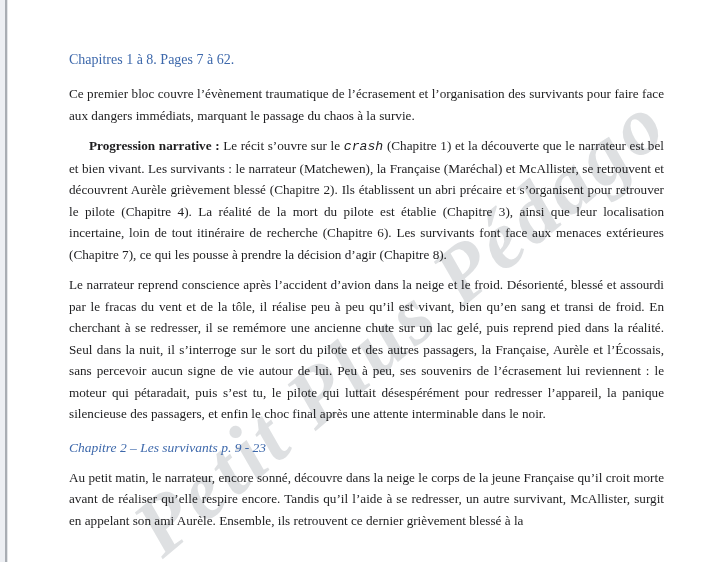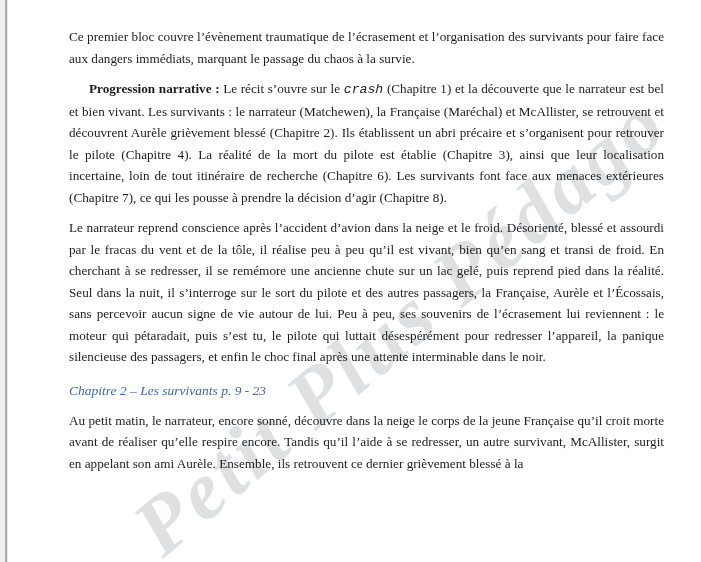--- a/index.html
+++ b/index.html
@@ -99,20 +99,21 @@
 
 <div class="viewport">
   <div class="gutter"></div>
   <div class="page-edge"></div>
 
   <div class="watermark">Petit Plus Pédago</div>
 
   <div class="content">
 
 
+    <h2 class="doc-subtitle">Chapitres 1 à 8. Pages 7 à 62.</h2>
 
     <p class="body-par first-par">Ce premier bloc couvre l’évènement traumatique de l’écrasement et l’organisation des survivants pour faire face aux dangers immédiats, marquant le passage du chaos à la survie.</p>
 
     <p class="body-par"><span class="bold-run">Progression narrative :</span><span> Le récit s’ouvre sur le </span><span class="italic-run">crash</span><span> (Chapitre 1) et la découverte que le narrateur est bel et bien vivant. Les survivants : le narrateur (Matchewen), la Française (Maréchal) et McAllister, se retrouvent et découvrent Aurèle grièvement blessé (Chapitre 2). Ils établissent un abri précaire et s’organisent pour retrouver le pilote (Chapitre 4). La réalité de la mort du pilote est établie (Chapitre 3), ainsi que leur localisation incertaine, loin de tout itinéraire de recherche (Chapitre 6). Les survivants font face aux menaces extérieures (Chapitre 7), ce qui les pousse à prendre la décision d’agir (Chapitre 8).</span></p>
 
 
     <p class="body-par">Le narrateur reprend conscience après l’accident d’avion dans la neige et le froid. Désorienté, blessé et assourdi par le fracas du vent et de la tôle, il réalise peu à peu qu’il est vivant, bien qu’en sang et transi de froid. En cherchant à se redresser, il se remémore une ancienne chute sur un lac gelé, puis reprend pied dans la réalité. Seul dans la nuit, il s’interroge sur le sort du pilote et des autres passagers, la Française, Aurèle et l’Écossais, sans percevoir aucun signe de vie autour de lui. Peu à peu, ses souvenirs de l’écrasement lui reviennent : le moteur qui pétaradait, puis s’est tu, le pilote qui luttait désespérément pour redresser l’appareil, la panique silencieuse des passagers, et enfin le choc final après une attente interminable dans le noir.</p>
 
     <h3 class="chapter-heading">Chapitre 2 – Les survivants p. 9 - 23</h3>
 

